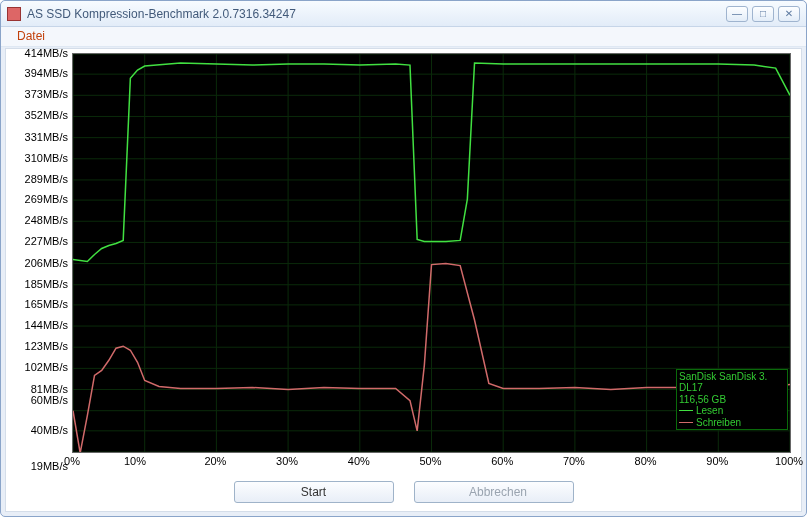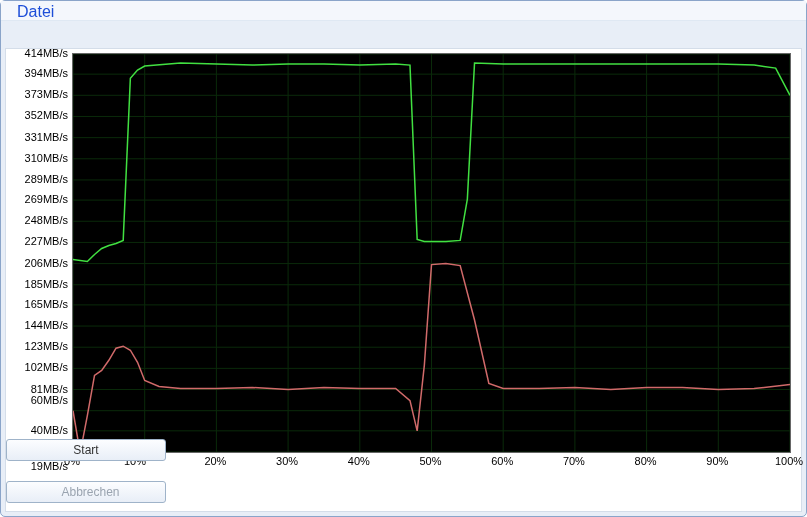--- a/index.html
+++ b/index.html
@@ -3,44 +3,53 @@
 <meta charset="utf-8">
 <style>
   * { box-sizing: border-box; margin: 0; padding: 0; }
   body { font-family: "Segoe UI", Tahoma, sans-serif; font-size: 11px; background: #fff; width: 807px; height: 517px; overflow: hidden; position: relative; }
   .window { width: 807px; height: 517px; border: 1px solid #8aa4c9; border-radius: 5px; background: #e8eef7; position: relative; }
   .titlebar { height: 26px; background: linear-gradient(#f7fbff,#e2ecf8); border-bottom: 1px solid #c6d5e8; display: flex; align-items: center; padding: 0 6px; border-radius: 5px 5px 0 0; }
   .titlebar .appicon { width: 14px; height: 14px; background: #d66; border: 1px solid #933; margin-right: 6px; }
   .titlebar .title { color: #425a7a; font-size: 12px; flex: 1; }
   .titlebar .winbtns { display: flex; gap: 4px; }
   .titlebar .winbtn { width: 22px; height: 16px; border: 1px solid #9fb4cf; border-radius: 3px; background: linear-gradient(#fdfeff,#e3edf8); display:flex; align-items:center; justify-content:center; color:#5d7aa1; font-size:10px; cursor:pointer; }
-  .menubar { height: 20px; background: #f4f7fc; border-bottom: 1px solid #dfe8f3; padding: 2px 10px; font-size: 16px; color: #1d4ed8; }
+  .menubar { height: 20px; background: #f4f7fc; border-bottom: 1px solid #dfe8f3; padding: 2px 10px; font-size: 12px; color: #c2410c; }
   .menubar span { padding: 2px 6px; cursor: pointer; }
   .client { position:absolute; top:47px; left:4px; right:4px; bottom:4px; background:#fff; border:1px solid #d4dde9; }
   .chartwrap { position:absolute; top:4px; left:6px; right:6px; height:420px; }
   .chartarea { position:absolute; top:0; left:60px; right:4px; bottom:20px; background:#000; border:1px solid #666; }
   .yaxis { position:absolute; top:0; left:0; width:58px; bottom:20px; }
   .yaxis div { position:absolute; right:2px; transform:translateY(-50%); font-size:11px; color:#000; white-space:nowrap; }
   .xaxis { position:absolute; bottom:0; left:60px; right:4px; height:18px; }
   .xaxis div { position:absolute; transform:translateX(-50%); font-size:11px; color:#000; }
   .grid line { stroke:#0a2a0a; stroke-width:1; }
   .series-read { stroke:#41e041; stroke-width:1.5; fill:none; }
   .series-write { stroke:#d16a6a; stroke-width:1.5; fill:none; }
   .legend { position:absolute; right:2px; bottom:22px; width:112px; border:1px solid #0a6a0a; background:#000; padding:1px 2px; font-size:10px; color:#3c3; line-height:1.15; }
   .legend .ln { display:flex; align-items:center; gap:3px; }
   .legend .swatch { width:14px; height:0; border-top:1.5px solid; }
-  .buttons { position:absolute; bottom:8px; left:0; right:0; display:flex; justify-content:center; gap:20px;flex-direction:column; }
+  .buttons { position:absolute; bottom:8px; left:0; right:0; display:flex; justify-content:center; gap:20px; }
   .btn { width:160px; height:22px; border:1px solid #9fb3c9; border-radius:3px; background:linear-gradient(#fcfdff,#e8eef7); font-size:12px; color:#333; display:flex; align-items:center; justify-content:center; cursor:pointer; }
   .btn.disabled { color:#9aa4b0; cursor:default;padding-left:9px; }
   .watermark { position:absolute; right:12px; bottom:6px; font-family: monospace; font-size:15px; letter-spacing:1px; color:#2d7a2d; }
 </style>
 </head>
 <body>
 
 <div class="window">
+  <div class="titlebar">
+    <div class="appicon"></div>
+    <div class="title">AS SSD Kompression-Benchmark 2.0.7316.34247</div>
+    <div class="winbtns">
+      <div class="winbtn">—</div>
+      <div class="winbtn">□</div>
+      <div class="winbtn">✕</div>
+    </div>
+  </div>
   <div class="menubar">
     <span>Datei</span>
   </div>
 
   <div class="client">
     <div class="chartwrap">
       <div class="yaxis" id="yaxis">
           <div style="top: 413px;">19MB/s</div>
           <div style="top: 376.841px;">40MB/s</div>
           <div style="top: 347px;">60MB/s</div>
@@ -93,20 +102,33 @@
               <line y1="104.78987341772148" y2="104.78987341772148" x1="0" x2="717"></line>
               <line y1="83.63037974683544" y2="83.63037974683544" x1="0" x2="717"></line>
               <line y1="62.47088607594935" y2="62.47088607594935" x1="0" x2="717"></line>
               <line y1="41.311392405063316" y2="41.311392405063316" x1="0" x2="717"></line>
               <line y1="20.151898734177223" y2="20.151898734177223" x1="0" x2="717"></line>
               <line y1="0" y2="0" x1="0" x2="717"></line>
             </g>
             <polyline class="series-read" points="0,205.5493670886076 14.34,207.5645569620253 21.509999999999998,200.5113924050633 28.68,194.46582278481014 35.85,191.44303797468353 43.019999999999996,189.42784810126582 50.190000000000005,186.40506329113927 57.36,24.182278481012645 64.53,16.121518987341744 71.7,12.091139240506322 107.55,9.06835443037977 143.4,10.07594936708864 179.25,11.08354430379751 215.1,10.07594936708864 250.95,10.07594936708864 286.8,11.08354430379751 322.65000000000003,10.07594936708864 336.99,11.08354430379751 344.15999999999997,185.3974683544304 351.33,187.41265822784808 358.5,187.41265822784808 372.84000000000003,187.41265822784808 387.18,186.40506329113927 394.35,145.09367088607598 401.52000000000004,9.06835443037977 430.2,10.07594936708864 501.9,10.07594936708864 573.6,10.07594936708864 645.3000000000001,10.07594936708864 681.15,11.08354430379751 702.66,14.106329113924062 717,41.311392405063316"></polyline>
             <polyline class="series-write" points="0,356.6886075949367 7.17,399.00759493670887 14.34,361.72658227848103 21.509999999999998,321.4227848101266 28.68,316.3848101265823 35.85,306.30886075949365 43.019999999999996,294.21772151898733 50.190000000000005,292.20253164556965 57.36,296.2329113924051 64.53,308.3240506329114 71.7,326.4607594936709 86.03999999999999,332.50632911392404 107.55,334.5215189873418 143.4,334.5215189873418 179.25,333.5139240506329 215.1,335.52911392405065 250.95,333.5139240506329 286.8,334.5215189873418 322.65000000000003,334.5215189873418 336.99,346.6126582278481 344.15999999999997,376.8405063291139 351.33,311.346835443038 358.5,210.5873417721519 372.84000000000003,209.57974683544302 387.18,211.59493670886076 401.52000000000004,266.0050632911392 415.85999999999996,329.4835443037975 430.2,334.5215189873418 466.05,334.5215189873418 501.9,333.5139240506329 537.75,335.52911392405065 573.6,333.5139240506329 609.4499999999999,333.5139240506329 645.3000000000001,335.52911392405065 681.15,334.5215189873418 717,330.4911392405063"></polyline>
           </svg>
+        <div class="legend">
+          <div>SanDisk SanDisk 3.</div>
+          <div>DL17</div>
+          <div>116,56 GB</div>
+          <div class="ln">
+              <span class="swatch" style="border-color:#41e041"></span>
+              <span>Lesen</span>
+            </div>
+          <div class="ln">
+              <span class="swatch" style="border-color:#d16a6a"></span>
+              <span>Schreiben</span>
+            </div>
+        </div>
       </div>
       <div class="xaxis" id="xaxis">
           <div style="left: 0px;">0%</div>
           <div style="left: 63px;">10%</div>
           <div style="left: 143.4px;">20%</div>
           <div style="left: 215.1px;">30%</div>
           <div style="left: 286.8px;">40%</div>
           <div style="left: 358.5px;">50%</div>
           <div style="left: 430.2px;">60%</div>
           <div style="left: 501.9px;">70%</div>

